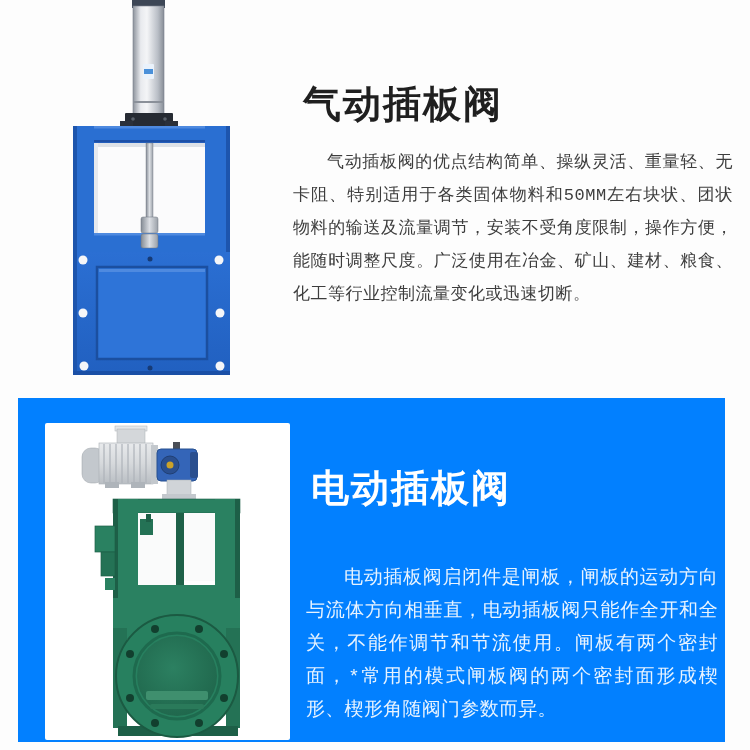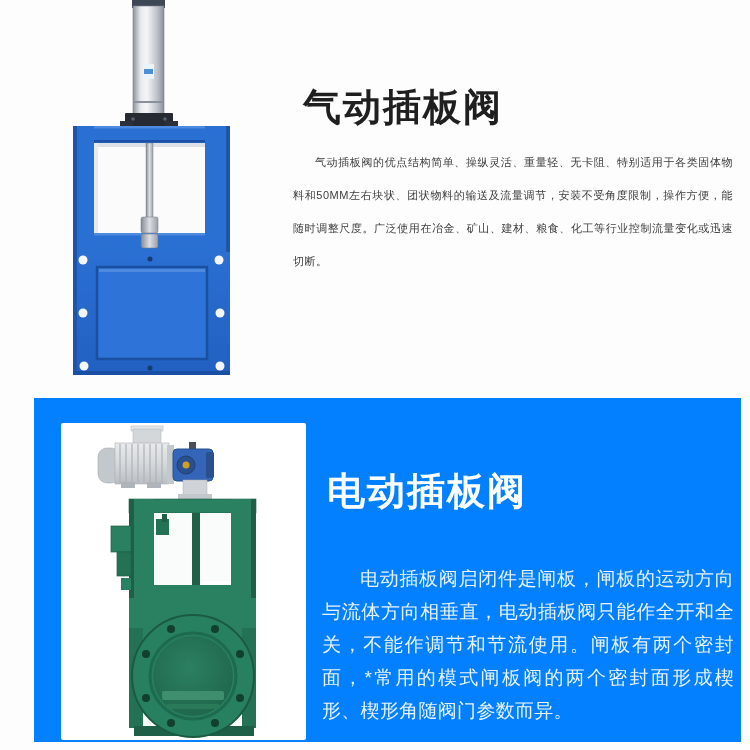--- a/index.html
+++ b/index.html
@@ -1,36 +1,35 @@
 <!DOCTYPE html>
 <html><head>
 <meta charset="utf-8">
 <style>
   html,body{margin:0;padding:0;background:#ffffff;}
   #screen{
     position:relative;width:750px;height:750px;overflow:hidden;
     background:#fdfdfd;
-    font-family:Liberation Sans, sans-serif;
+    font-family:Liberation Mono, monospace;
   }
   
   .pneu-photo{position:absolute;left:40px;top:0;width:230px;height:390px;}
   .pneu-title{
     position:absolute;left:303px;top:86px;width:420px;
     font-size:38px;font-weight:bold;color:#1f1f1f;letter-spacing:2px;line-height:42px;
   }
   .pneu-desc{
     position:absolute;left:293px;top:146px;width:440px;
-    font-size:11px;color:#3d3d3d;line-height:33px;letter-spacing:0.5px;
+    font-size:17px;color:#3d3d3d;line-height:33px;letter-spacing:0.5px;
     text-align:justify;text-indent:2em;
   }
   
   .elec-panel{
     position:absolute;left:18px;top:398px;width:707px;height:344px;
     background:#0280ff;
-    margin-left:16px;
   }
   .elec-card{
     position:absolute;left:27px;top:25px;width:245px;height:317px;
     background:#ffffff;border-radius:2px;
   }
   .elec-photo{position:absolute;left:0;top:0;width:245px;height:317px;}
   .elec-title{
     position:absolute;left:293px;top:71px;width:380px;
     font-size:38px;font-weight:bold;color:#ffffff;letter-spacing:2px;line-height:44px;
   }

